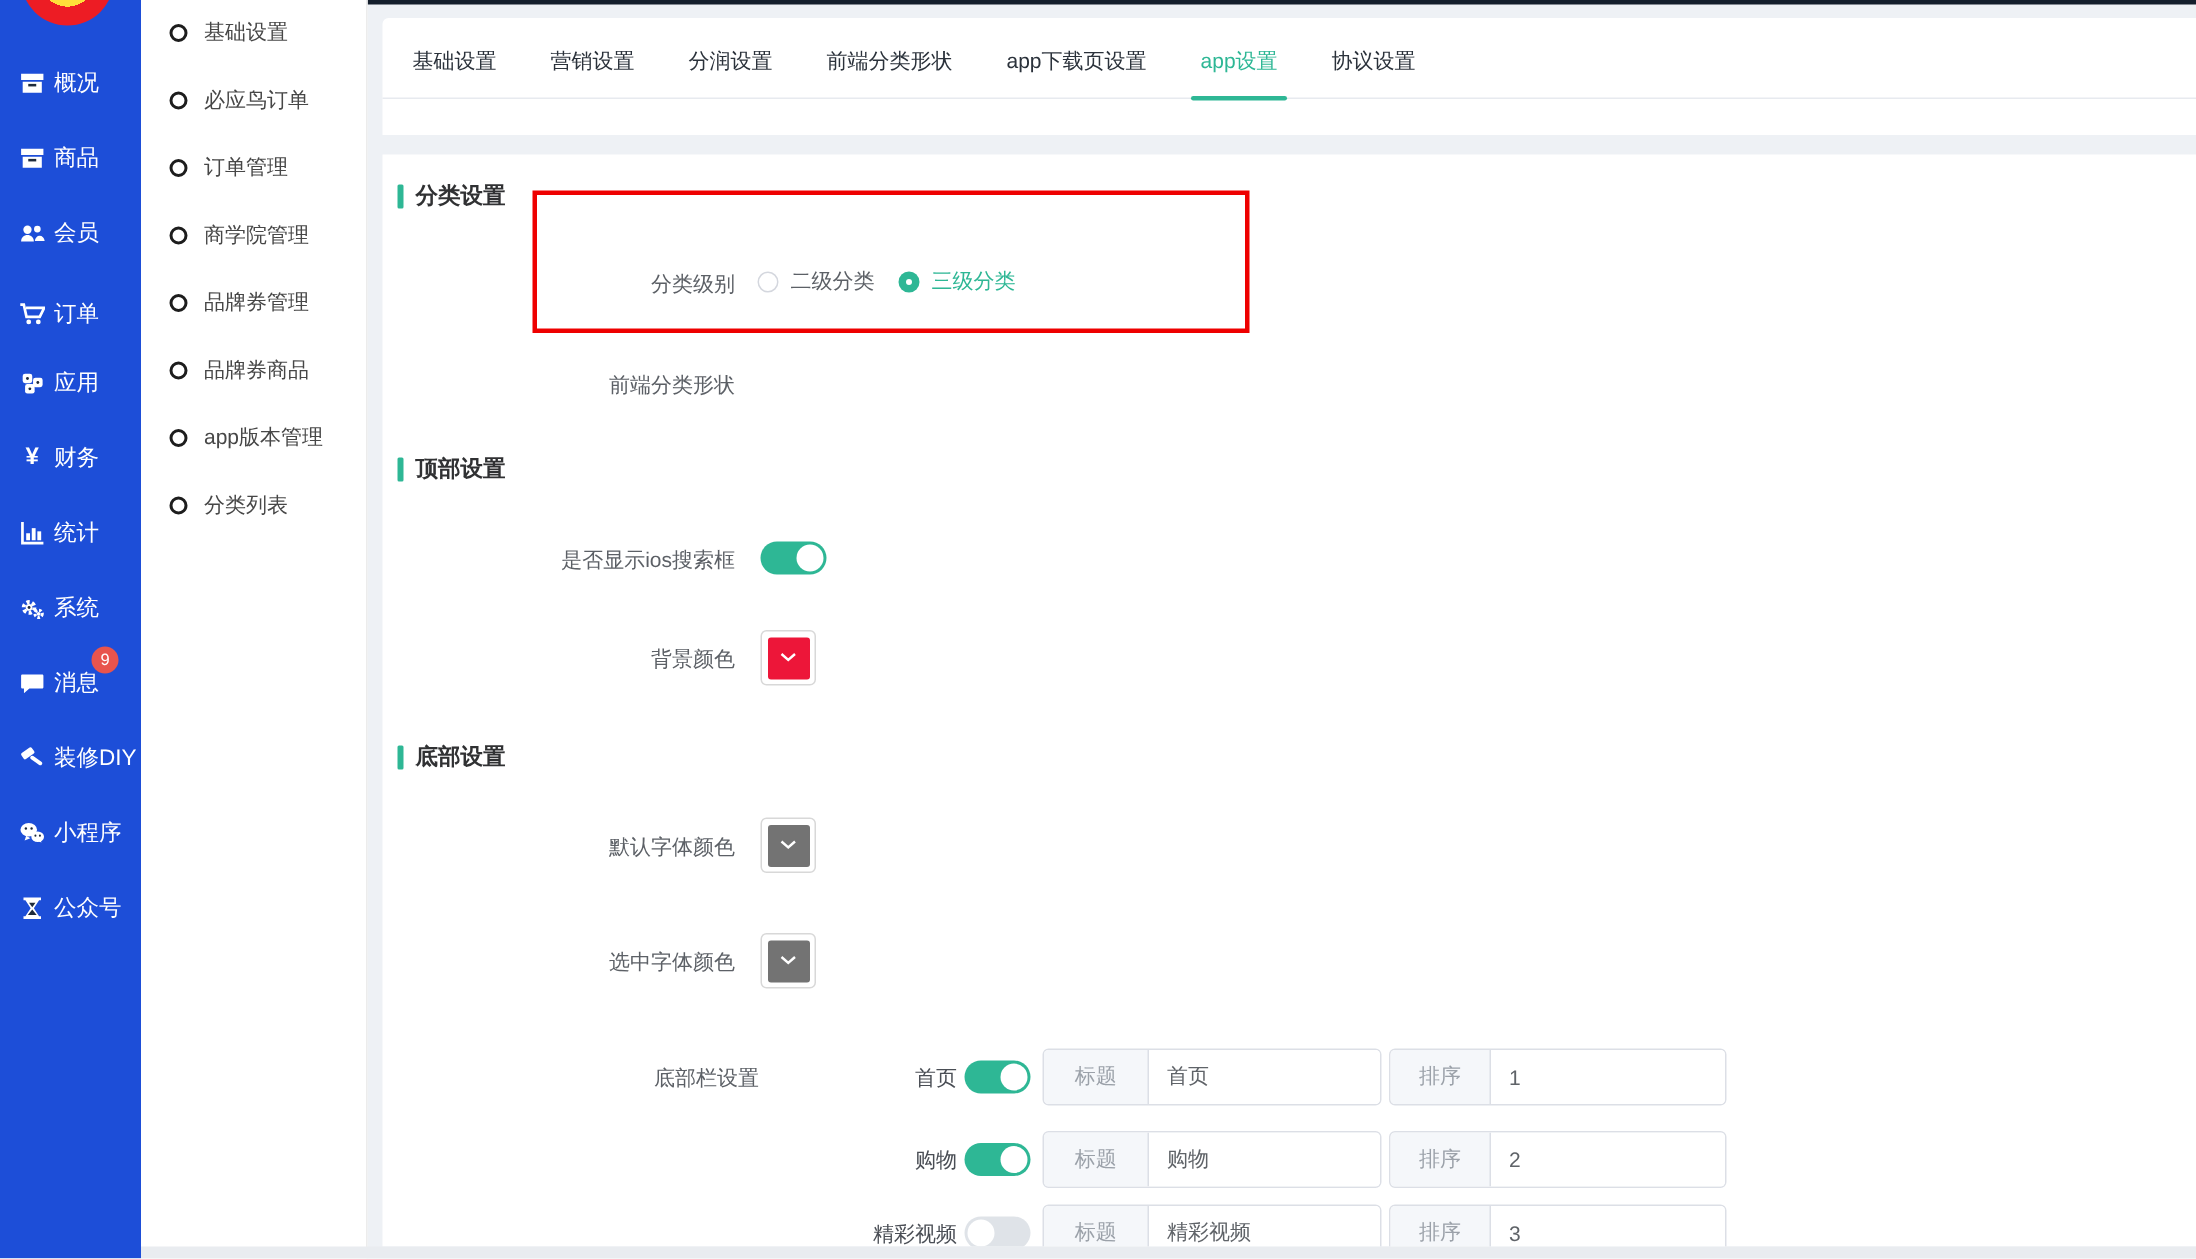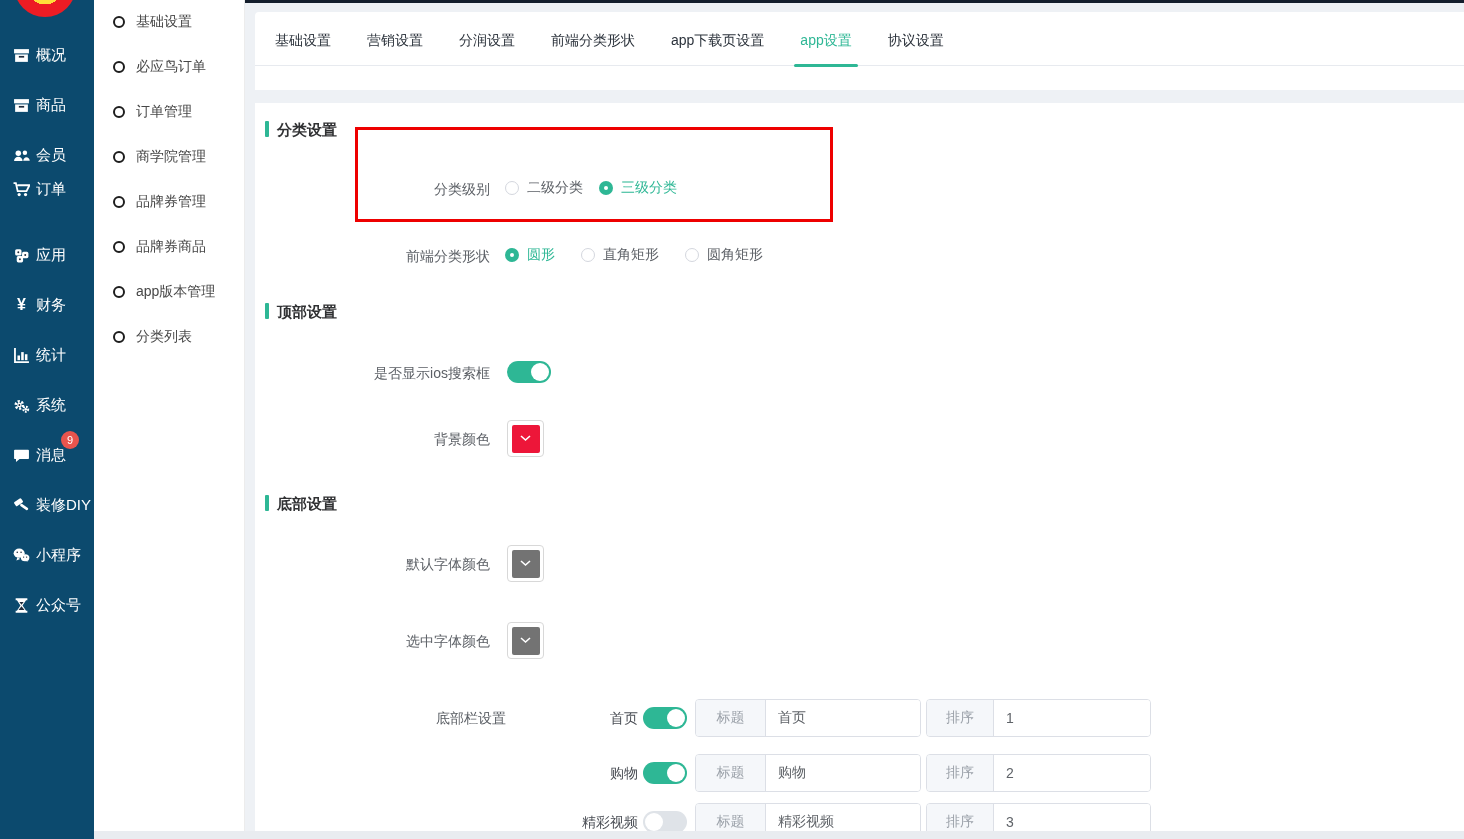--- a/index.html
+++ b/index.html
@@ -1,21 +1,21 @@
 <!DOCTYPE html>
 <html><head>
 <meta charset="utf-8">
 <style>
   * { margin:0; padding:0; box-sizing:border-box; }
   html,body { width:1464px; height:839px; }
   body { font-family:"Liberation Sans","DejaVu Sans",sans-serif; background:#eef1f5; }
   .root { position:relative; width:1464px; height:839px; overflow:hidden; background:#eef1f5; }
 
   
-  .dark-sidebar { position:absolute; left:0; top:0; width:94px; height:839px; background:#0c4a6e; z-index:5; }
+  .dark-sidebar { position:absolute; left:0; top:0; width:94px; height:839px; background:#1d4ed8; z-index:5; }
   .logo { position:absolute; left:14px; top:-45px; width:62px; height:62px; border-radius:50%;
           background:radial-gradient(circle at 50% 50%, #ffb400 0 28%, #ffdf3a 28% 42%, #ed1c24 42% 78%, #8c1212 78% 100%); }
   .nav-item { position:absolute; left:0; width:94px; height:34px; display:flex; align-items:center;
               padding-left:12px; color:#ffffff; font-size:15px; cursor:pointer; }
   .nav-item .nicon { width:19px; height:17px; display:flex; align-items:center; justify-content:center; margin-right:5px; flex:none; }
   .nav-item svg { width:17px; height:17px; fill:#fff; }
   .yen { font-size:16px; font-weight:bold; color:#fff; }
   .badge { position:absolute; left:61px; top:431px; min-width:18px; height:18px; border-radius:9px; background:#e8544d;
            color:#fff; font-size:11px; display:flex; align-items:center; justify-content:center; padding:0 4px; z-index:6; }
 
@@ -30,21 +30,21 @@
   .top-dark-line { position:absolute; left:0; top:0; right:0; height:3px; background:#141e2c; }
 
   .tabs-card { position:absolute; left:10px; right:0; top:12px; height:78px; background:#fff; border-radius:4px 0 0 0; }
   .tabs { display:flex; margin-top:20px; border-bottom:1px solid #e7eaef; padding-left:2px; }
   .tab { padding:0 18px 15px 18px; font-size:14px; color:#2b323b; cursor:pointer; position:relative; }
   .tab.active { color:var(--accent); }
   .tab.active::after { content:""; position:absolute; left:12px; right:12px; bottom:-2px; height:3px; background:var(--accent); border-radius:2px; }
 
   .content-card { position:absolute; left:10px; right:0; top:103px; height:728px; background:#fff; overflow:hidden; }
 
-  .section-header { position:absolute; left:10px; display:flex; gap:8px;font-family:Liberation Mono, monospace; }
+  .section-header { position:absolute; left:10px; display:flex; align-items:center; gap:8px;font-family:Liberation Mono, monospace; }
   .section-bar { width:4px; height:16px; background:var(--accent); border-radius:1px; }
   .section-title { font-size:15px; font-weight:bold; color:#303133; }
 
   .flabel { position:absolute; left:0; width:240px; padding-right:5px; text-align:right; font-size:14px; color:#5c6066;padding-left:30px; }
 
   .controls { position:absolute; display:flex; align-items:center; }
 
   .radio-opt { display:flex; align-items:center; gap:8px; cursor:pointer; }
   .radio { width:14px; height:14px; border-radius:50%; border:1px solid #d4d7de; background:#fff; position:relative; flex:none; }
   .radio-opt.selected .radio { border:none; background:var(--accent); }
@@ -106,21 +106,21 @@
       <span class="nicon">
           <svg viewBox="0 0 16 16">
             <circle cx="5" cy="5.8" r="2.6"></circle>
             <path d="M1 13.2c0-2.5 1.8-4.1 4-4.1s4 1.6 4 4.1z"></path>
             <circle cx="11.2" cy="5.4" r="2.1"></circle>
             <path d="M9.6 12.9c.3-2 1.5-3.3 3-3.3 1.7 0 2.9 1.3 3.2 3.3z"></path>
           </svg>
         </span>
       <span>会员</span>
     </div>
-    <div class="nav-item" style="top:172px">
+    <div class="nav-item" style="top:192px">
       <span class="nicon">
           <svg viewBox="0 0 16 16">
             <path d="M0.5 2h2.2l1.7 7.6h8.3L15.5 4H4.1" fill="none" stroke="#fff" stroke-width="1.7"></path>
             <circle cx="5.8" cy="12.8" r="1.5"></circle>
             <circle cx="11.8" cy="12.8" r="1.5"></circle>
           </svg>
         </span>
       <span>订单</span>
     </div>
     <div class="nav-item" style="top:238px">
@@ -273,34 +273,20 @@
           <span class="radio"></span>
           <span class="radio-label">二级分类</span>
         </div>
         <div class="radio-opt selected">
           <span class="radio"></span>
           <span class="radio-label">三级分类</span>
         </div>
       </div>
 
       <div class="flabel" style="top:145px">前端分类形状</div>
-      <div class="controls" style="left:250px; top:141px; height:22px; gap:26px;">
-        <div class="radio-opt selected">
-          <span class="radio"></span>
-          <span class="radio-label">圆形</span>
-        </div>
-        <div class="radio-opt">
-          <span class="radio"></span>
-          <span class="radio-label">直角矩形</span>
-        </div>
-        <div class="radio-opt">
-          <span class="radio"></span>
-          <span class="radio-label">圆角矩形</span>
-        </div>
-      </div>
 
       <div class="section-header" style="top:200px">
         <span class="section-bar"></span>
         <span class="section-title">顶部设置</span>
       </div>
 
       <div class="flabel" style="top:262px">是否显示ios搜索框</div>
       <div class="switch on" style="position:absolute; left:252px; top:258px;"></div>
 
       <div class="flabel" style="top:328px">背景颜色</div>

